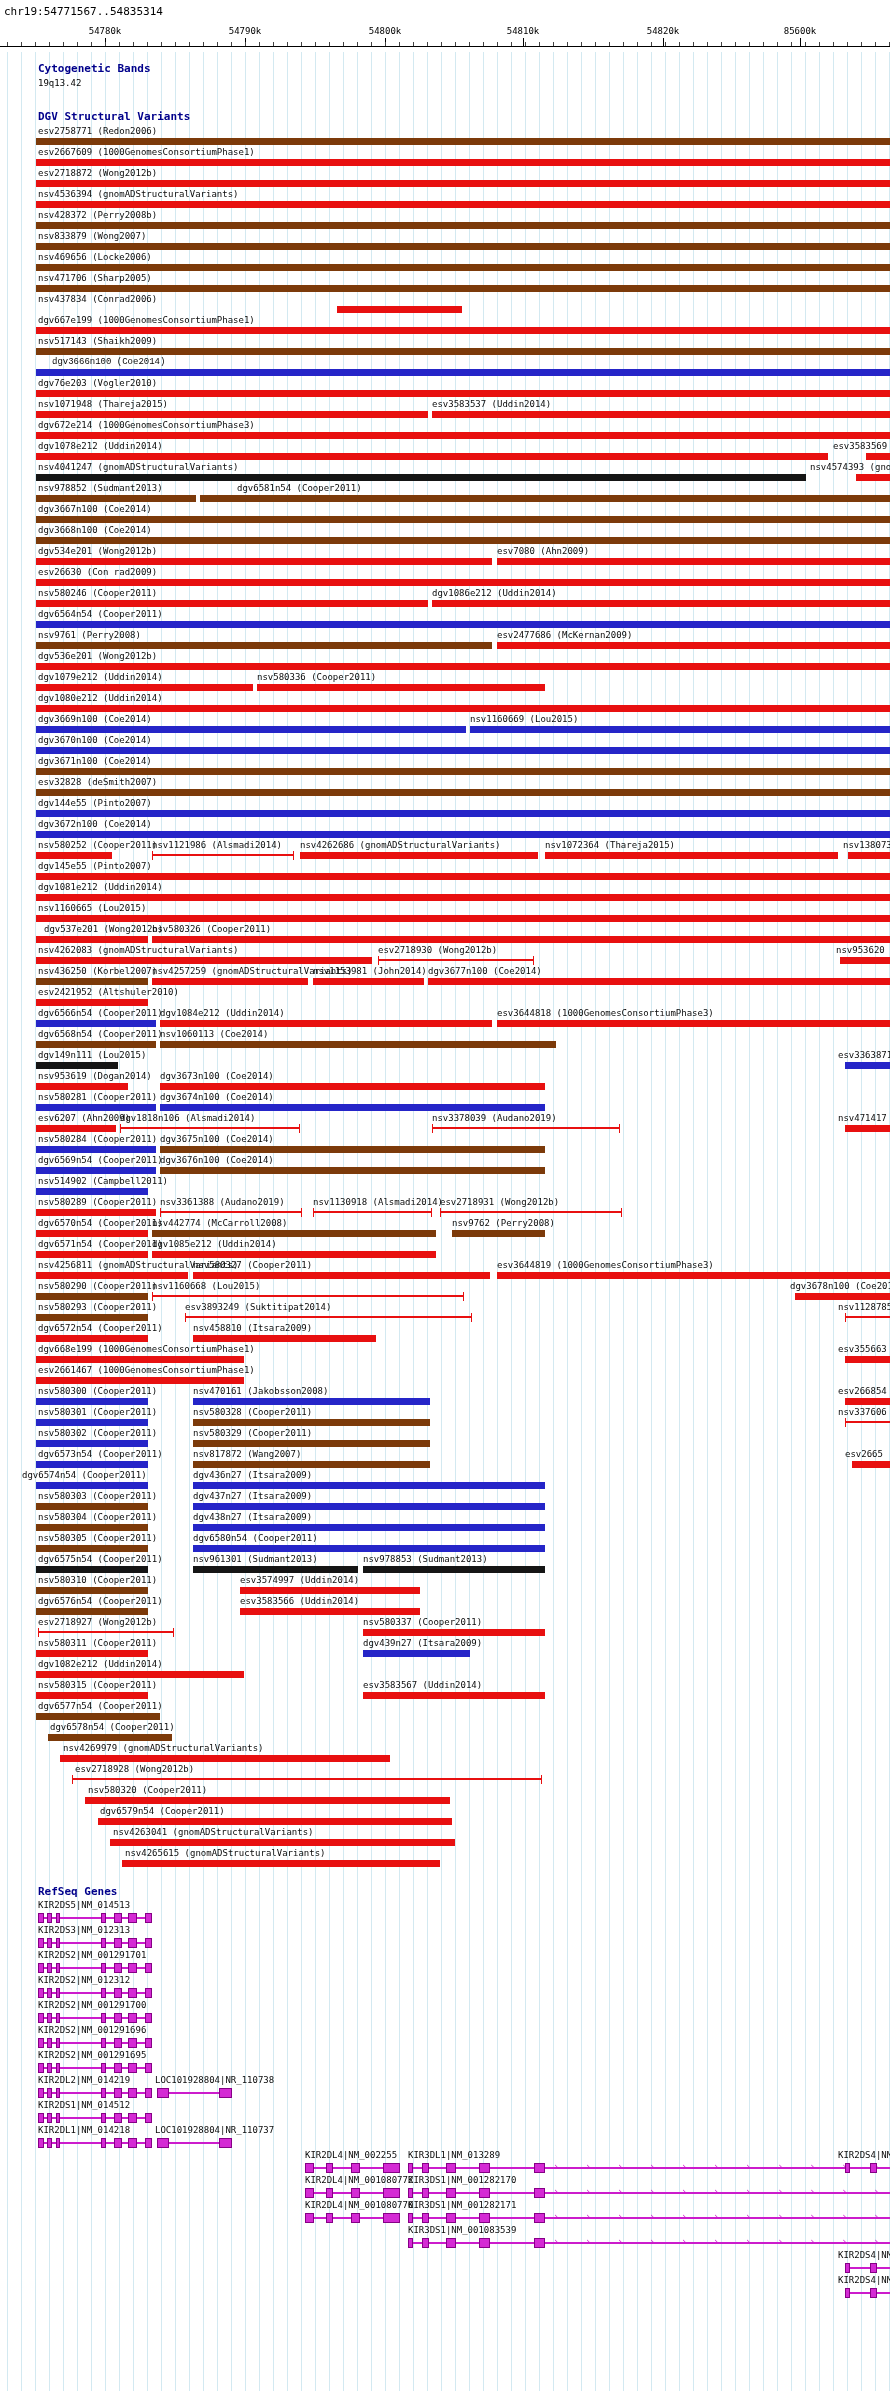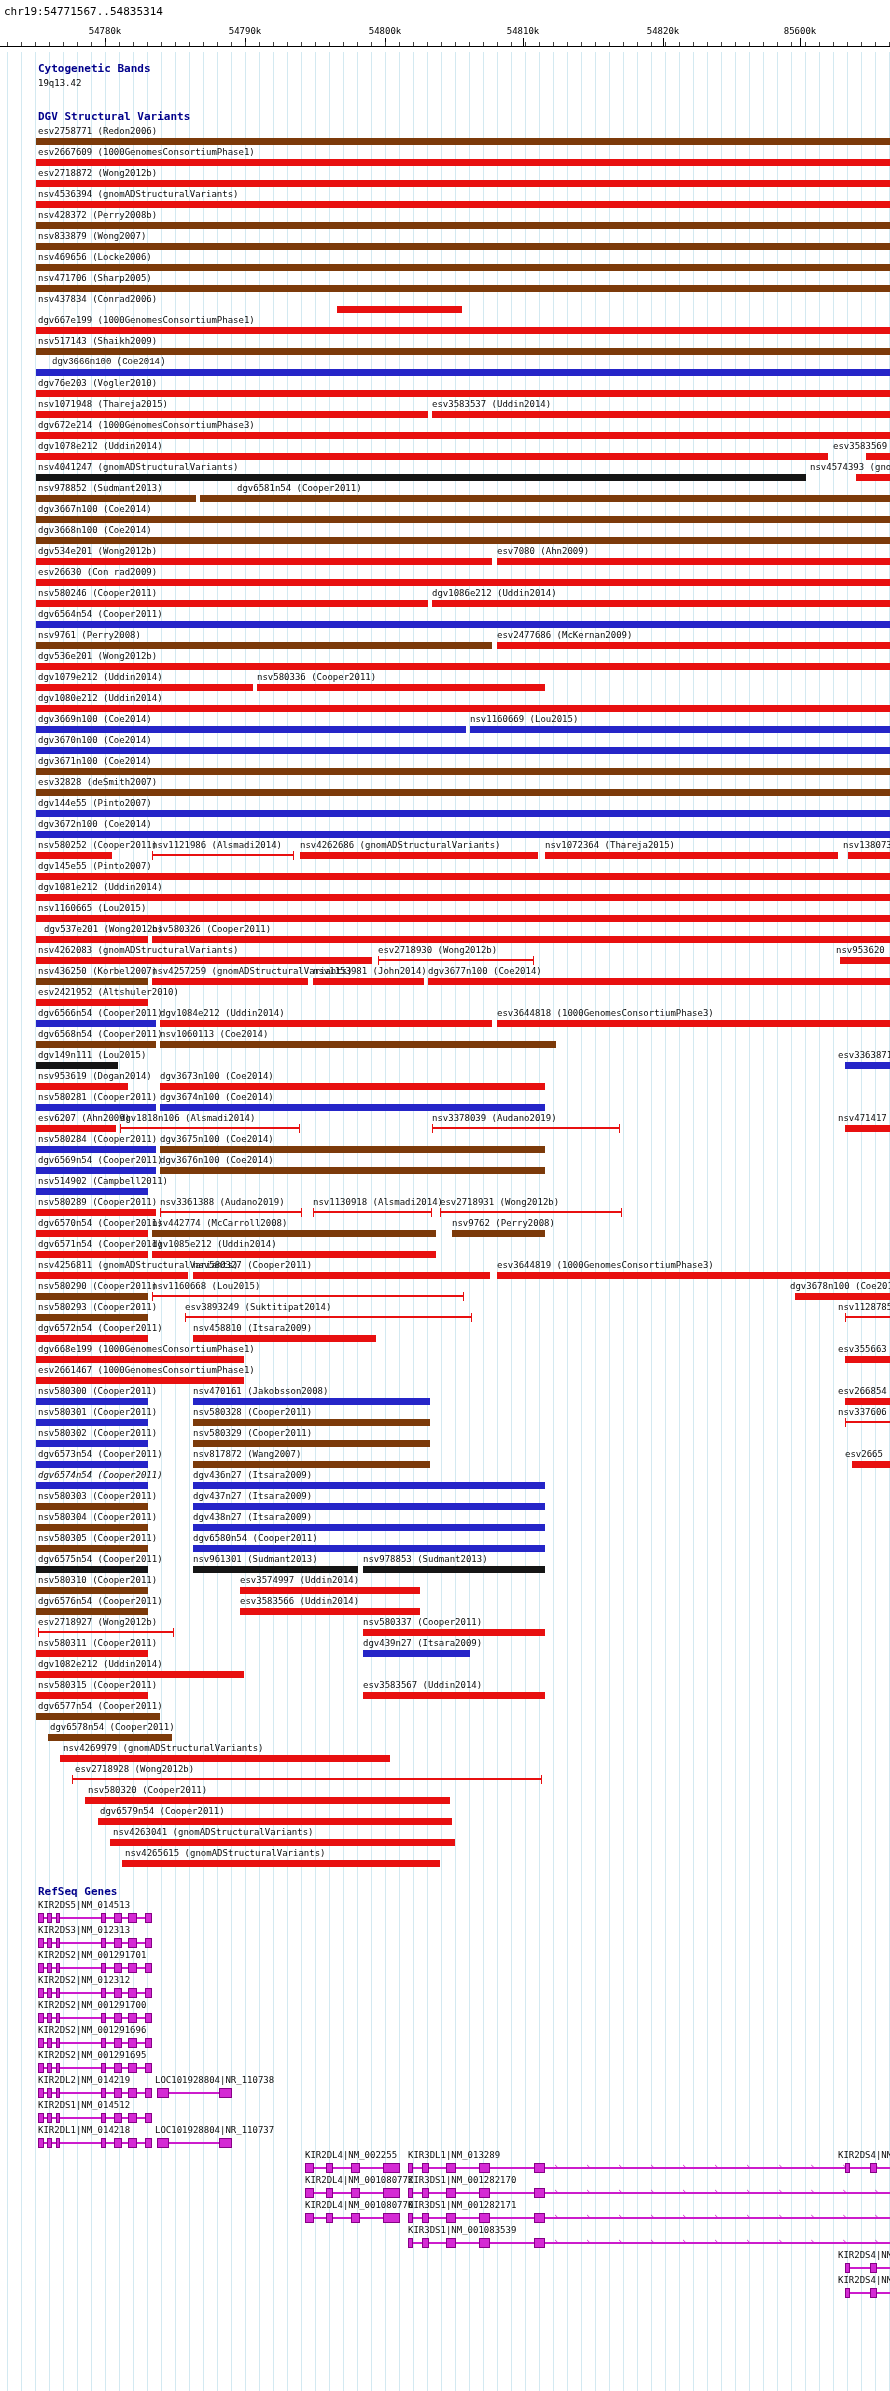--- a/index.html
+++ b/index.html
@@ -435,21 +435,21 @@
         </div>
         <div class="vrow">
           <span class="flabel" style="left: 38px;">dgv6573n54 (Cooper2011)</span>
           <div class="fbar c-b" style="left: 36px; width: 112px;"></div>
           <span class="flabel" style="left: 193px;">nsv817872 (Wang2007)</span>
           <div class="fbar c-m" style="left: 193px; width: 237px;"></div>
           <span class="flabel" style="left: 845px;">esv2665</span>
           <div class="fbar c-r" style="left: 852px; width: 38px;"></div>
         </div>
         <div class="vrow">
-          <span class="flabel" style="left: 38px; font-style: italic;">dgv6574n54 (Cooper2011)</span>
+          <span class="flabel" style="left: 22px;">dgv6574n54 (Cooper2011)</span>
           <div class="fbar c-b" style="left: 36px; width: 112px;"></div>
           <span class="flabel" style="left: 193px;">dgv436n27 (Itsara2009)</span>
           <div class="fbar c-b" style="left: 193px; width: 352px;"></div>
         </div>
         <div class="vrow">
           <span class="flabel" style="left: 38px;">nsv580303 (Cooper2011)</span>
           <div class="fbar c-m" style="left: 36px; width: 112px;"></div>
           <span class="flabel" style="left: 193px;">dgv437n27 (Itsara2009)</span>
           <div class="fbar c-b" style="left: 193px; width: 352px;"></div>
         </div>

